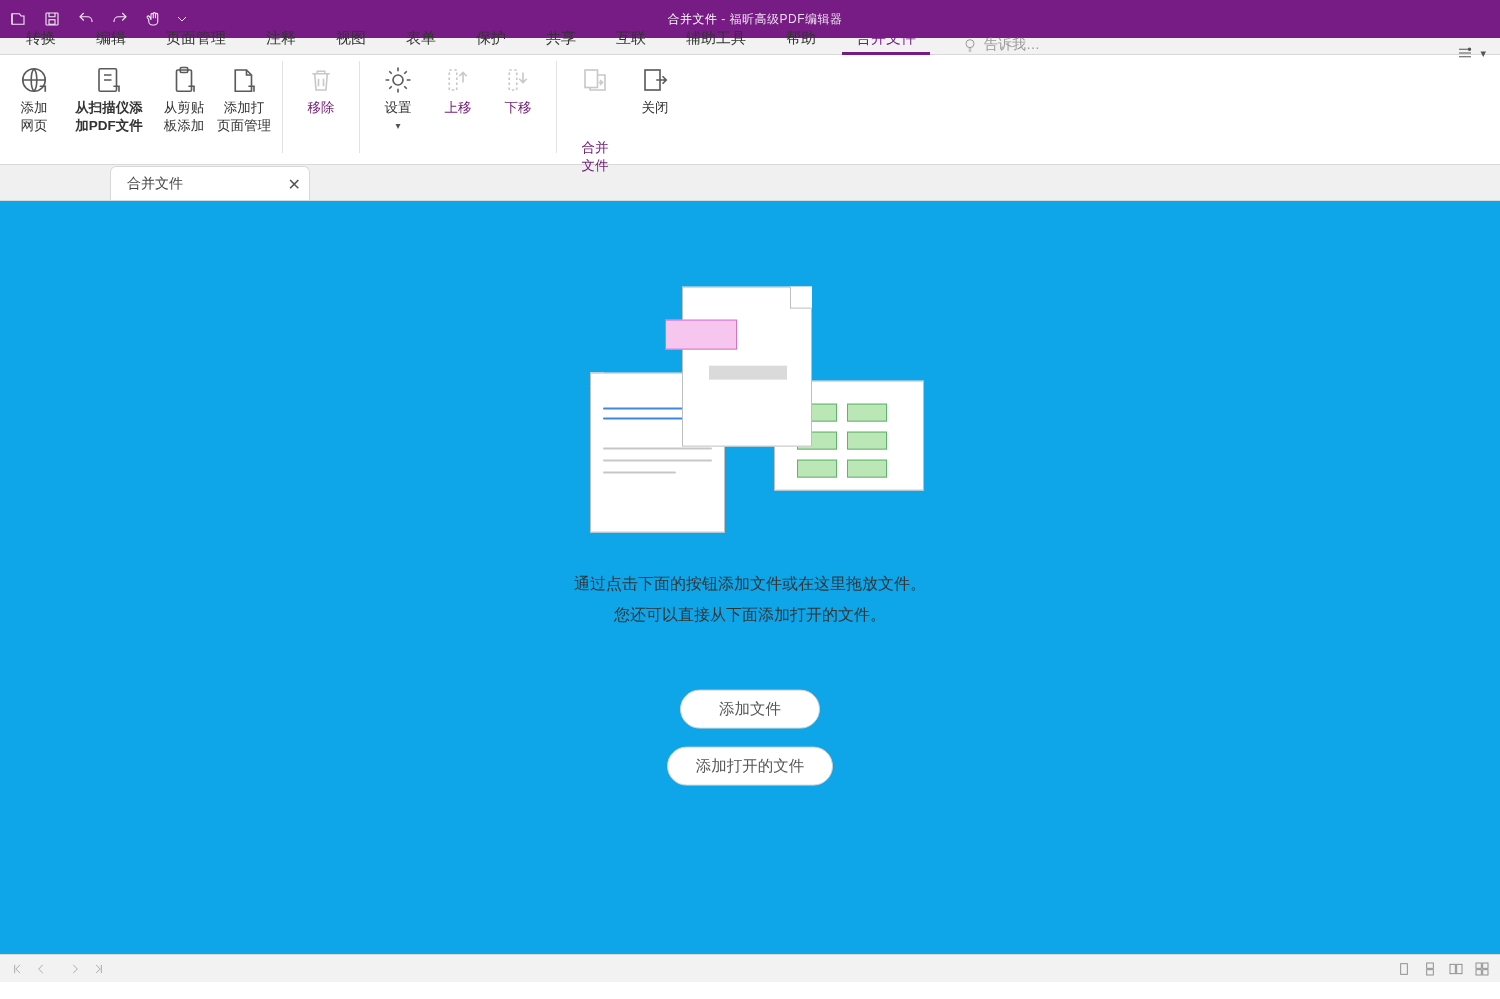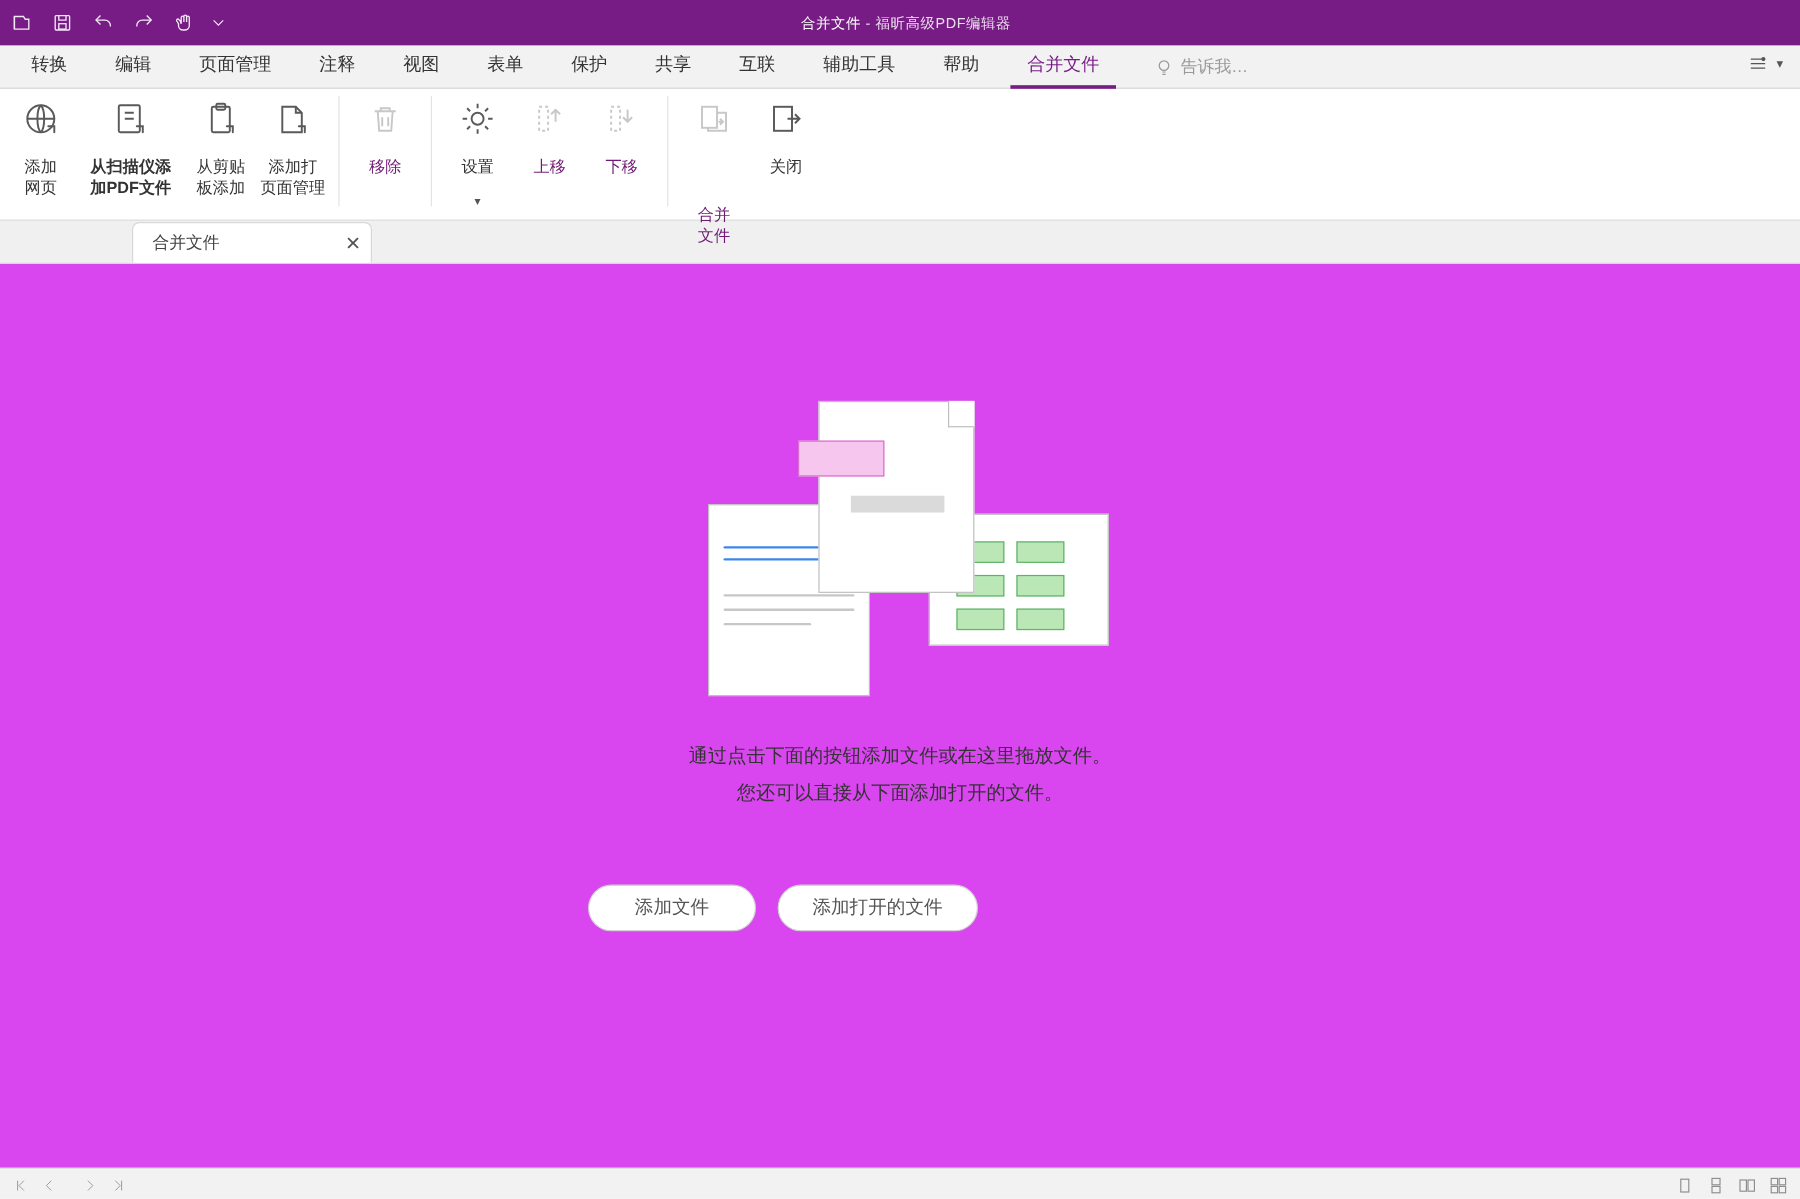--- a/index.html
+++ b/index.html
@@ -7,49 +7,49 @@
 
   
   .titlebar { height:38px; background:#771B85; display:flex; align-items:center; color:#fff; }
   .qat { display:flex; align-items:center; gap:6px; padding-left:4px; }
   .qat-btn { width:28px; height:28px; display:flex; align-items:center; justify-content:center; opacity:.9; }
   .qat-btn svg { width:18px; height:18px; stroke:#fff; fill:none; stroke-width:1.5; }
   .title-center { flex:1; text-align:center; font-size:12px; letter-spacing:.5px; }
   .title-dim { opacity:.85; }
 
   
-  .ribbon-tabs { height:36px; background:#F2F2F2; border-bottom:1px solid #D8D8D8; display:flex; padding:0 12px; gap:12px; position:relative; }
+  .ribbon-tabs { height:17px; background:#F2F2F2; border-bottom:1px solid #D8D8D8; display:flex; align-items:flex-end; padding:0 12px; gap:12px; position:relative; }
   .ribbon-tab { padding:6px 14px 6px; font-size:15px; color:#333; cursor:default; }
   .ribbon-tab.active { color:#771B85; font-weight:500; position:relative; }
   .ribbon-tab.active::after { content:""; position:absolute; left:0; right:0; bottom:-1px; height:3px; background:#771B85; }
   .tellme { margin-left:20px; display:flex; align-items:center; gap:6px; color:#999; font-size:14px; }
   .tellme svg{ width:16px;height:16px;stroke:#999;fill:none;stroke-width:1.5;}
   .ribbon-right { position:absolute; right:14px; top:6px; display:flex; align-items:center; gap:6px; color:#555;}
   .ribbon-right svg{width:18px;height:18px;stroke:#555;fill:none;stroke-width:1.5;}
 
   
   .ribbon-body { height:110px; background:#fff; border-bottom:1px solid #D8D8D8; display:flex; align-items:flex-start; padding:6px 4px 0; }
   .rgrp { display:flex; flex-direction:row; }
   .rsep { width:1px; align-self:stretch; background:#E3E3E3; margin:0 8px; height:92px; }
-  .rbtn { width:74px; display:flex; flex-direction:column; align-items:center; gap:16px; padding-top:4px; color:#333; font-size:13.5px; text-align:center; line-height:1.35; }
+  .rbtn { width:74px; display:flex; flex-direction:column; align-items:center; gap:4px; padding-top:4px; color:#333; font-size:13.5px; text-align:center; line-height:1.35; }
   .rbtn.narrow{width:60px;}
   .rbtn.disabled { color:#701a75; }
   .rbtn svg { width:30px; height:30px; stroke:#5A5A5A; fill:none; stroke-width:1.3; }
   .rbtn.disabled svg { stroke:#C8C8C8; }
   .rbtn .caret { font-size:10px; margin-top:-2px; color:#555;}
 
   
   .doctabs { height:36px; background:#F0F0F0; border-bottom:1px solid #D8D8D8; display:flex; align-items:flex-end; padding-left:110px; }
   .doctab { height:34px; min-width:200px; max-width:220px; padding:0 30px 0 16px; display:flex; align-items:center; font-size:14px; color:#444; position:relative; border:1px solid #D8D8D8; border-bottom:none; background:#F0F0F0; border-radius:6px 6px 0 0; margin-right:-1px;}
   .doctab.active { background:#fff; z-index:2; }
   .doctab .close { position:absolute; right:8px; top:50%; transform:translateY(-50%); font-size:16px; color:#555;}
   .doctab span.label{ white-space:nowrap; overflow:hidden; text-overflow:ellipsis; max-width:160px;}
 
   
-  .workspace { position:relative; height:calc(999px - 38px - 34px - 110px - 36px - 28px); background:#d946ef;padding-left:40px; }
+  .workspace { position:relative; height:calc(999px - 38px - 34px - 110px - 36px - 28px); background:#0ea5e9;padding-left:40px; }
   .drop-area { position:absolute; left:50%; top:44%; transform:translate(-50%,-50%); width:520px; text-align:center; }
   .illus { width:360px; height:260px; margin:0 auto 30px; position:relative; }
   .illus .doc { position:absolute; border:1.5px solid #BFBFBF; background:#fff; }
   .illus .doc.a { left:20px; top:94px; width:135px; height:160px; }
   .illus .doc.a .corner{position:absolute;left:-1px;top:-1px;width:14px;height:14px;border-left:1.5px solid #BFBFBF;border-top:1.5px solid #BFBFBF;background:#fff;}
   .illus .doc.a .ln{height:2px;background:#3F87E5;margin:8px 12px 0;border-radius:1px;}
   .illus .doc.a .ln.two{width:70%;}
   .illus .doc.a .lg{height:2px;background:#C7C7C7;margin:10px 12px 0;border-radius:1px;}
   .illus .doc.a .lg.short{width:55%;}
   .illus .doc.a .sp{height:26px;}
@@ -57,21 +57,21 @@
   .illus .doc.b .fold{position:absolute;right:-1px;top:-1px;width:22px;height:22px;background:#fff;border-left:1.5px solid #BFBFBF;border-bottom:1.5px solid #BFBFBF;}
   .illus .doc.b .pink{position:absolute;left:-18px;top:32px;width:72px;height:30px;border:1.5px solid #D86FD1;background:#F6C6EF;}
   .illus .doc.b .bar{position:absolute;left:26px;top:78px;width:78px;height:14px;background:#DADADA;}
   .illus .doc.c { left:204px; top:102px; width:150px; height:110px; z-index:1;}
   .illus .doc.c .cell{position:absolute;width:40px;height:18px;border:1.5px solid #5FB36B;background:#BBE7B6;}
   .illus .doc.c .c1{left:22px;top:22px;} .illus .doc.c .c2{left:72px;top:22px;}
   .illus .doc.c .c3{left:22px;top:50px;} .illus .doc.c .c4{left:72px;top:50px;}
   .illus .doc.c .c5{left:22px;top:78px;} .illus .doc.c .c6{left:72px;top:78px;}
 
   .hint { font-size:16px; color:#333; line-height:1.9; }
-  .actions { margin-top:60px; display:flex; align-items:center; gap:18px;}
+  .actions { margin-top:60px; display:flex; flex-direction:column; align-items:center; gap:18px;}
   .pillbtn { min-width:140px; padding:8px 28px; border:1px solid #D0D0D0; border-radius:22px; font-size:15.5px; color:#555; background:#fff;}
 
   
   .statusbar { height:28px; background:#F2F2F2; border-top:1px solid #D8D8D8; display:flex; align-items:center; padding:0 10px; font-size:13px; color:#777; justify-content:space-between;}
   .sb-left,.sb-right{display:flex;align-items:center;gap:10px;}
   .sb-right svg{width:16px;height:16px;stroke:#8A8A8A;fill:none;stroke-width:1.4;}
   .sb-left svg{width:14px;height:14px;stroke:#9A9A9A;fill:none;stroke-width:1.4;}
 
 </style>
 </head>

